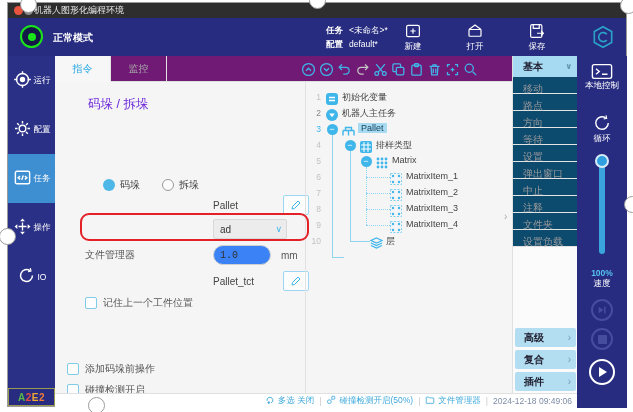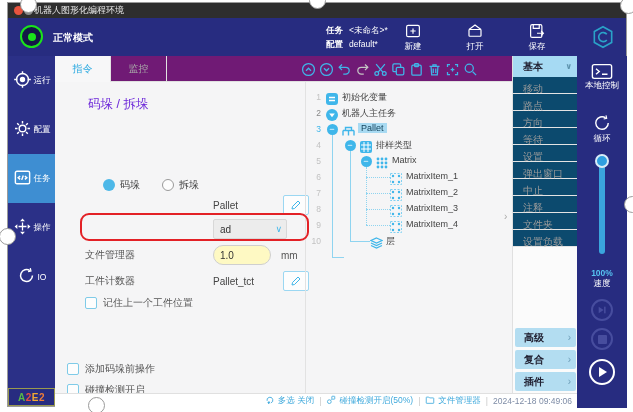--- a/index.html
+++ b/index.html
@@ -60,23 +60,23 @@
 
   .frow { position:absolute; left:30px; height:20px; font-size:10px; color:#555; display:flex; align-items:center; }
   .flabel { width:98px; }
   .fvalue { color:#444; }
   .editbtn { position:absolute; left:198px; width:26px; height:20px; border:1px solid #9bd7f2;
     border-radius:2px; background:#fdfdfd; display:flex; align-items:center; justify-content:center; cursor:pointer; }
   .dropdown { position:absolute; left:128px; width:74px; height:20px; background:#ececec;
     border:1px solid #d8d8d8; border-radius:2px; font-size:10px; color:#333;
     display:flex; align-items:center; padding-left:6px; cursor:pointer; }
   .dropdown .chev { position:absolute; right:4px; color:#3fb6ea; font-size:9px; }
-  .finput { position:absolute; left:128px; width:58px; height:20px; background:#fef9c3;
+  .finput { position:absolute; left:128px; width:58px; height:20px; background:#3b82f6;
     border:1px solid #cfcfcf; border-radius:10px; font-size:10px; color:#333; padding-left:6px;
-    font-family:Liberation Sans, sans-serif; }
+    font-family:Liberation Mono, monospace; }
   .unit { position:absolute; left:196px; }
   .ftext { position:absolute; left:128px; }
   .chkrow { position:absolute; display:flex; align-items:center; gap:6px; font-size:10px; color:#555; cursor:pointer; }
   .chk { width:12px; height:12px; border:1px solid #7fcbe8; background:#fdfdfd; border-radius:2px; }
 
   
   .tree { position:absolute; left:250px; top:26px; right:0; bottom:0; border-left:1px solid #e2e2e2; }
   .trow { position:absolute; left:0; right:0; height:16px; }
   .tnum { position:absolute; left:2px; width:13px; text-align:right; font-size:8.5px; color:#c2c2c2; top:3px; }
   .tnum.sel { color:#3fb6ea; } .tnum.dark { color:#888; }
@@ -318,21 +318,20 @@
       </span>
     </div>
 
     <div class="frow" style="top:189px">
       <span class="flabel">文件管理器</span>
       <input class="finput" value="1.0" style="">
       <span class="unit">mm</span>
     </div>
 
     <div class="frow" style="top:215px">
-      <span class="flabel">工件计数器</span>
       <span class="fvalue ftext">Pallet_tct</span>
       <span class="editbtn">
           <svg width="12" height="12" viewBox="0 0 24 24" fill="none" stroke="#3fb6ea" stroke-width="2">
             <path d="M4 20l1-5L16 4l4 4L9 19z"></path>
           </svg>
         </span>
     </div>
 
     <div class="chkrow" style="left:30px; top:240px">
       <span class="chk"></span>

